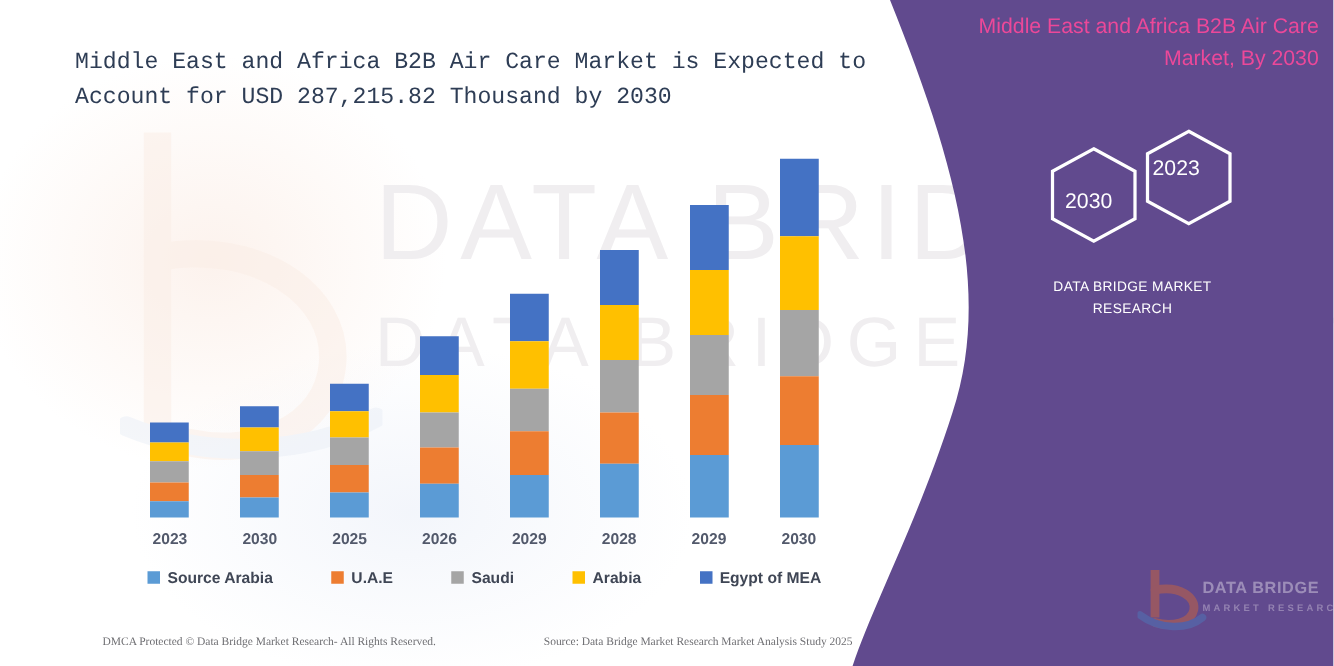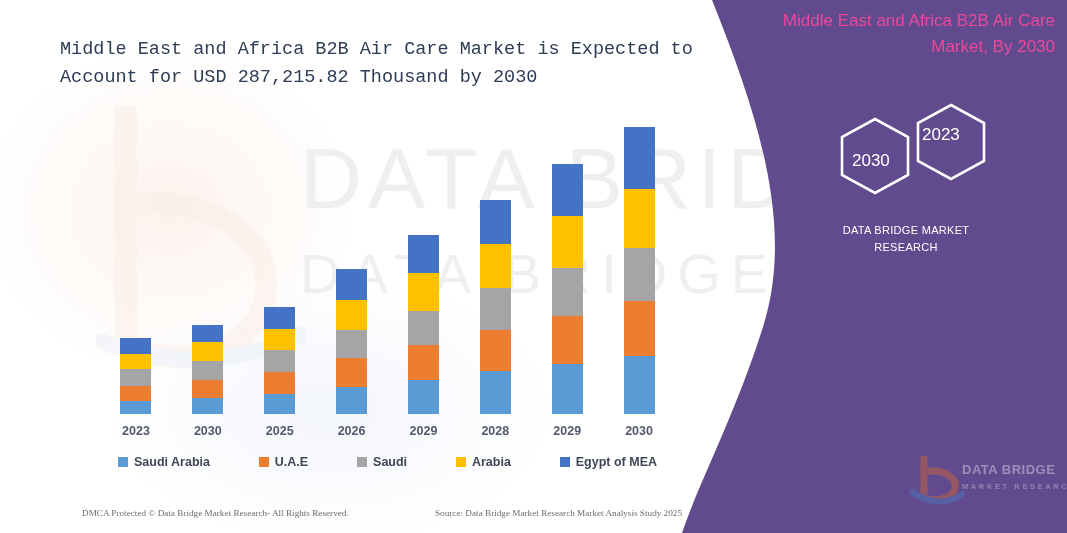--- a/index.html
+++ b/index.html
@@ -329,21 +329,21 @@
       <div class="tick">2026</div>
       <div class="tick">2029</div>
       <div class="tick">2028</div>
       <div class="tick">2029</div>
       <div class="tick">2030</div>
     </div>
 
   <div class="legend" id="legend">
       <div class="legend-item">
         <span class="swatch" style="background: rgb(91, 155, 213);"></span>
-        <span>Saudi Arabia</span>
+        <span>Source Arabia</span>
       </div>
       <div class="legend-item">
         <span class="swatch" style="background: rgb(237, 125, 49);"></span>
         <span>U.A.E</span>
       </div>
       <div class="legend-item">
         <span class="swatch" style="background: rgb(165, 165, 165);"></span>
         <span>Saudi</span>
       </div>
       <div class="legend-item">

